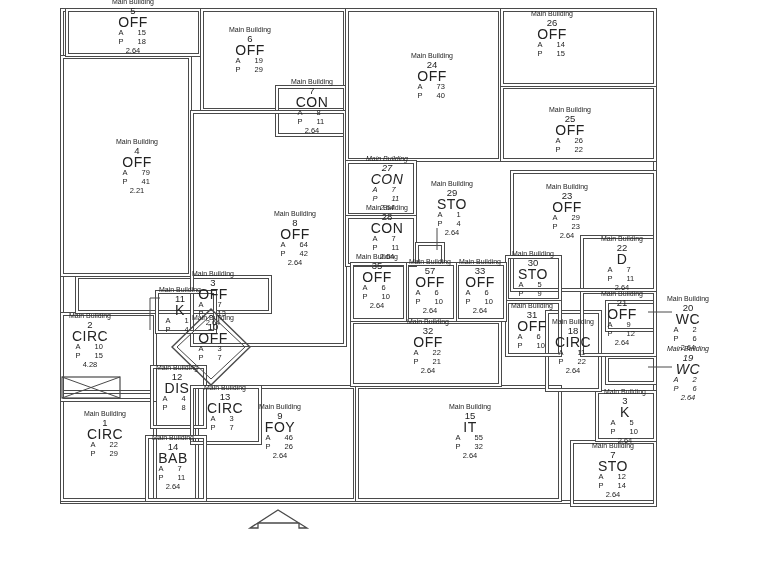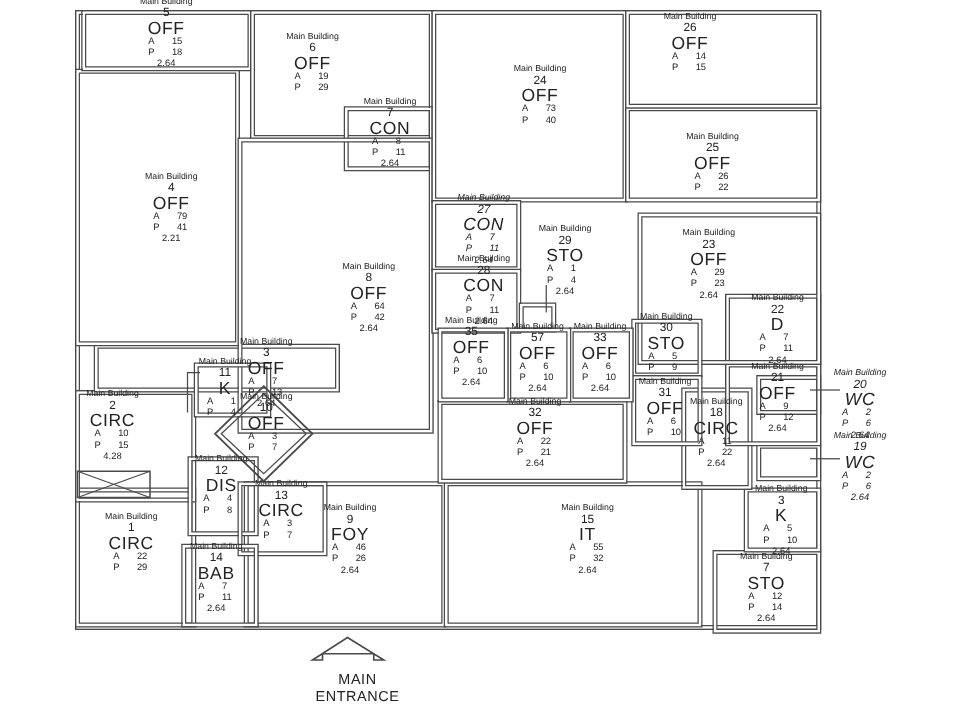--- a/index.html
+++ b/index.html
@@ -302,21 +302,21 @@
           <span>A</span>
           <span>2</span>
         </div>
         <div class="lbl-ap">
           <span>P</span>
           <span>6</span>
         </div>
         <div class="lbl-h">2.64</div>
       </div>
       <div class="room-box" style="left: 605px; top: 300px; width: 50px; height: 30px;"></div>
-      <div class="room-label" style="left: 646px; top: 295px; font-style: italic;">
+      <div class="room-label" style="left: 646px; top: 295px;">
         <div class="lbl-building">Main Building</div>
         <div class="lbl-num">20</div>
         <div class="lbl-type">WC</div>
         <div class="lbl-ap">
           <span>A</span>
           <span>2</span>
         </div>
         <div class="lbl-ap">
           <span>P</span>
           <span>6</span>
@@ -557,17 +557,13 @@
     </g>
 
     <line x1="437" y1="228" x2="437" y2="250" stroke="#4a4a4a" stroke-width="1"></line>
     <line x1="648" y1="312" x2="672" y2="312" stroke="#4a4a4a" stroke-width="1"></line>
     <line x1="648" y1="367" x2="672" y2="367" stroke="#4a4a4a" stroke-width="1"></line>
     <polyline points="160,298 150,298 150,330" fill="none" stroke="#4a4a4a" stroke-width="1"></polyline>
 
     <polygon points="250,528 278,510 307,528 299,528 299,523 258,523 258,528" fill="#ffffff" stroke="#4a4a4a" stroke-width="1.3"></polygon>
   </svg>
 
-  <div id="entrance-label">
-    <div>MAIN</div>
-    <div>ENTRANCE</div>
-  </div>
 </div>
 
 </body></html>

